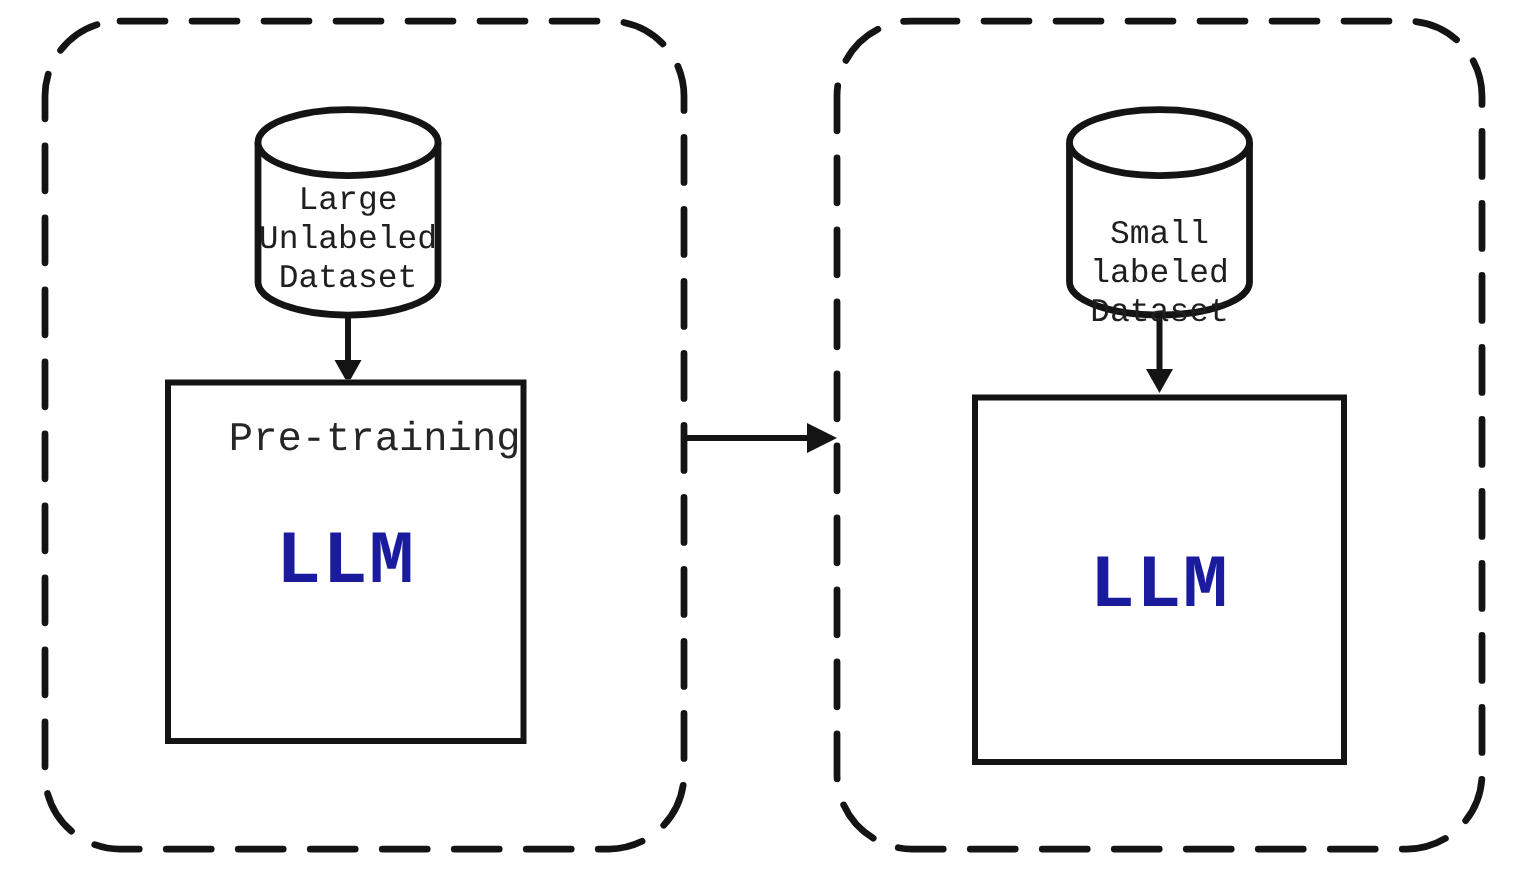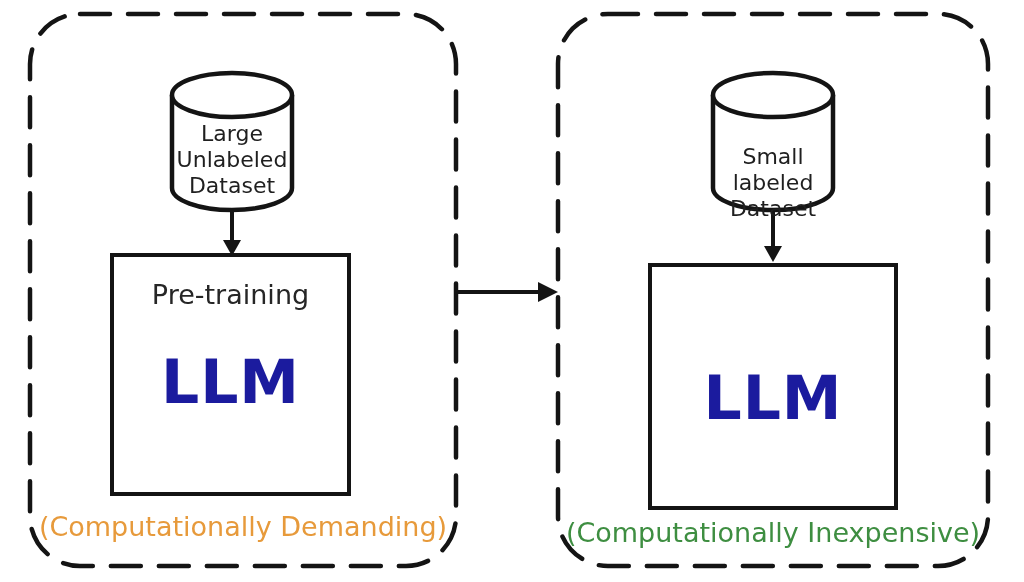--- a/index.html
+++ b/index.html
@@ -7,20 +7,21 @@
     padding: 0;
     background: #ffffff;
     font-family: "DejaVu Sans", "Liberation Sans", sans-serif;
   }
   .stage {
     position: relative;
     width: 1024px;
     height: 582px;
     background: #ffffff;
     overflow: hidden;
+    font-family: Liberation Mono, monospace;
   }
   .shape-layer {
     position: absolute;
     left: 0; top: 0;
     width: 1024px;
     height: 582px;
   }
   .abs { position: absolute; }
 
   .dataset-label {
@@ -38,32 +39,32 @@
     box-sizing: border-box;
     border: 4px solid #141414;
     background: #ffffff;
   }
   .llm-box-left  { left: 110px; top: 253px; width: 241px; height: 243px; }
   .llm-box-right { left: 648px; top: 263px; width: 250px; height: 247px; }
 
   .stage-title {
     position: absolute;
     left: 0; right: 0;
-    text-align: center;
+    text-align: right;
     font-size: 27px;
     color: #262626;
   }
   .stage-title-left  { top: 22px; }
   .stage-title-right { top: 16px; }
 
   .model-label {
     position: absolute;
     left: 0; right: 0;
     text-align: center;
-    font-size: 60px;
+    font-size: 50px;
     font-weight: bold;
     letter-spacing: 1px;
     color: #1B1B9E;
   }
   .model-label-left  { top: 90px; }
   .model-label-right { top: 96px; }
 
   .caption {
     text-align: center;
     font-size: 27px;
@@ -110,25 +111,23 @@
 
   <div class="abs dataset-label dataset-label-left">Large
 Unlabeled
 Dataset</div>
 
   <div class="abs llm-box llm-box-left">
     <div class="stage-title stage-title-left">Pre-training</div>
     <div class="model-label model-label-left">LLM</div>
   </div>
 
-  <div class="abs caption caption-left">(Computationally Demanding)</div>
 
   <div class="abs dataset-label dataset-label-right">Small
 labeled
 Dataset</div>
 
   <div class="abs llm-box llm-box-right">
     <div class="model-label model-label-right">LLM</div>
   </div>
 
-  <div class="abs caption caption-right">(Computationally Inexpensive)</div>
 
 </div>
 
 </body></html>

